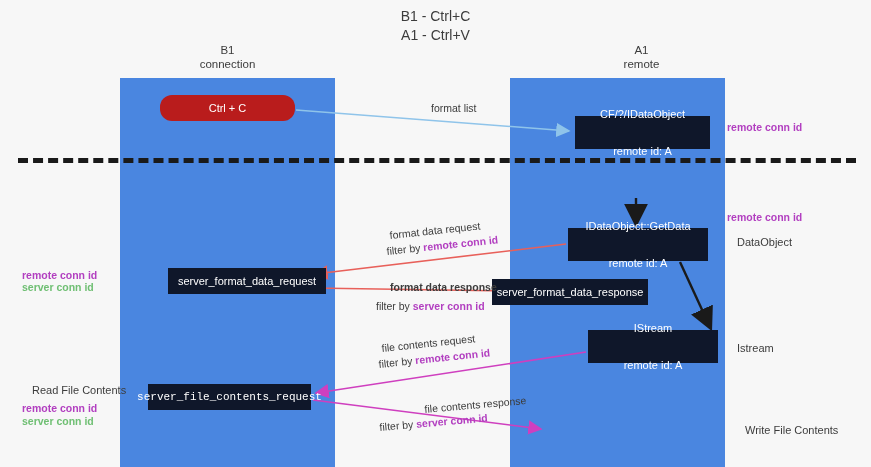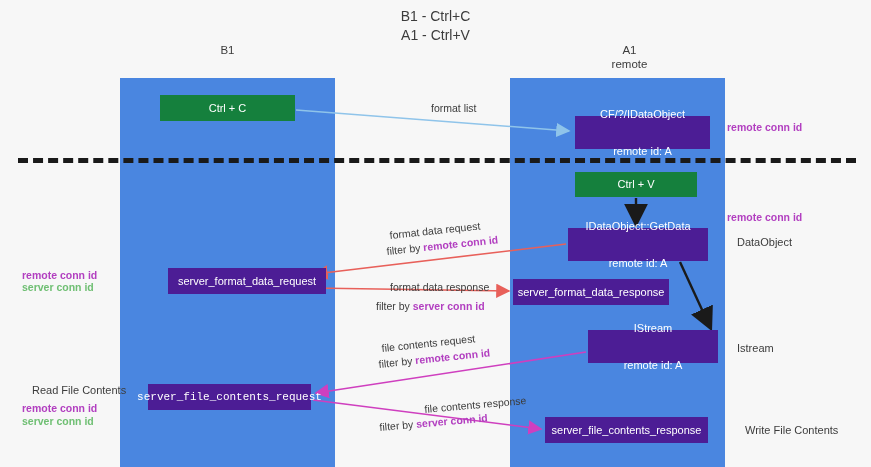--- a/index.html
+++ b/index.html
@@ -17,49 +17,49 @@
   .lane{position:absolute;background:#4a86e0;}
   #lane-b1{left:120px;top:78px;width:215px;height:389px;}
   #lane-a1{left:510px;top:78px;width:215px;height:389px;}
 
   
   .lane-head{
     position:absolute;text-align:center;font-size:11.5px;line-height:13.5px;
     color:#3c3c3c;
   }
   #head-b1{left:150px;top:44px;width:155px;}
-  #head-a1{left:552px;top:44px;width:155px;}
+  #head-a1{left:564px;top:44px;width:155px;}
 
   #title{
     position:absolute;left:0;top:7px;width:871px;text-align:center;
     font-size:14px;line-height:19px;color:#3c3c3c;
   }
 
   
   #divider{
     position:absolute;left:18px;top:158px;width:838px;height:0;
     border-top:5px dashed #1a1a1a;
   }
 
   
   .node{
     position:absolute;box-sizing:border-box;
     display:flex;flex-direction:column;align-items:center;justify-content:center;
     color:#ffffff;font-size:11px;line-height:13px;text-align:center;
   }
-  .node.green{background:#15803d;}
-  .node.orange{background:#4c1d95;gap:24px;}
+  .node.green{background:#b91c1c;border-radius:12px;}
+  .node.orange{background:#0f172a;gap:24px;}
   .node .l2{display:block;}
 
   #n-ctrlc{left:160px;top:95px;width:135px;height:26px;}
   #n-dataobj{left:575px;top:116px;width:135px;height:33px;}
   #n-ctrlv{left:575px;top:172px;width:122px;height:25px;}
   #n-getdata{left:568px;top:228px;width:140px;height:33px;}
   #n-sfdreq{left:168px;top:268px;width:158px;height:26px;}
-  #n-sfdresp{left:513px;top:279px;width:156px;height:26px;}
+  #n-sfdresp{left:492px;top:279px;width:156px;height:26px;}
   #n-istream{left:588px;top:330px;width:130px;height:33px;}
   #n-sfcreq{left:148px;top:384px;width:163px;height:26px;font-family:Liberation Mono, monospace;}
   #n-sfcresp{left:545px;top:417px;width:163px;height:26px;}
 
   
   .anno{position:absolute;font-size:10.5px;line-height:13px;white-space:nowrap;}
   .anno.dark{color:#3c3c3c;padding-left:31px;}
   .anno.purple{color:#b23fc0;font-weight:bold;}
   .anno.green{color:#6fbf73;font-weight:bold;}
   .anno.label{color:#3c3c3c;font-size:11px;padding-left:10px;}
@@ -73,21 +73,21 @@
   #a-readfc{left:22px;top:384px;}
   #a-left-rci-mid{left:22px;top:269px;}
   #a-left-sci-mid{left:22px;top:281px;}
   #a-left-rci-bot{left:22px;top:402px;}
   #a-left-sci-bot{left:22px;top:415px;}
 
   
   .rot{position:absolute;transform-origin:0 0;white-space:nowrap;font-size:10.5px;}
   #a-fdreq{left:389px;top:229px;transform:rotate(-6deg);color:#3c3c3c;}
   #a-fdreq-f{left:386px;top:245px;transform:rotate(-6deg);color:#3c3c3c;}
-  #a-fdresp{left:390px;top:281px;color:#3c3c3c;}
+  #a-fdresp{left:390px;top:281px;color:#3c3c3c;font-weight:bold;}
   #a-fdresp-f{left:376px;top:300px;color:#3c3c3c;}
   #a-fcreq{left:381px;top:342px;transform:rotate(-6deg);color:#3c3c3c;}
   #a-fcreq-f{left:378px;top:358px;transform:rotate(-6deg);color:#3c3c3c;}
   #a-fcresp{left:424px;top:403px;transform:rotate(-5deg);color:#3c3c3c;}
   #a-fcresp-f{left:379px;top:421px;transform:rotate(-5deg);color:#3c3c3c;}
   .inl-purple{color:#b23fc0;font-weight:bold;}
 
   svg#wires{position:absolute;left:0;top:0;width:871px;height:467px;
             pointer-events:none;}
 </style>
@@ -96,20 +96,21 @@
 
 <div id="stage">
 
   <div id="title">
     <div>B1 - Ctrl+C</div>
     <div>A1 - Ctrl+V</div>
   </div>
 
   <div class="lane-head" id="head-b1">
     <div>B1</div>
+    <div>connection</div>
   </div>
   <div class="lane-head" id="head-a1">
     <div>A1</div>
     <div>remote</div>
   </div>
 
   <div class="lane" id="lane-b1"></div>
   <div class="lane" id="lane-a1"></div>
 
   <svg id="wires" viewBox="0 0 871 467">
@@ -147,23 +148,20 @@
 
   <div class="node green" id="n-ctrlc">
     <span>Ctrl + C</span>
   </div>
 
   <div class="node orange" id="n-dataobj">
     <span>CF/?/IDataObject</span>
     <span class="l2">remote id: A</span>
   </div>
 
-  <div class="node green" id="n-ctrlv">
-    <span>Ctrl + V</span>
-  </div>
 
   <div class="node orange" id="n-getdata">
     <span>IDataObject::GetData</span>
     <span class="l2">remote id: A</span>
   </div>
 
   <div class="node orange" id="n-sfdreq">
     <span>server_format_data_request</span>
   </div>
 
@@ -173,23 +171,20 @@
 
   <div class="node orange" id="n-istream">
     <span>IStream</span>
     <span class="l2">remote id: A</span>
   </div>
 
   <div class="node orange" id="n-sfcreq">
     <span>server_file_contents_request</span>
   </div>
 
-  <div class="node orange" id="n-sfcresp">
-    <span>server_file_contents_response</span>
-  </div>
 
   <div class="anno dark" id="a-formatlist">format list</div>
 
   <div class="rot" id="a-fdreq">format data request</div>
   <div class="rot" id="a-fdreq-f">
     <span>filter by </span><span class="inl-purple">remote conn id</span>
   </div>
 
   <div class="rot" id="a-fdresp">format data response</div>
   <div class="rot" id="a-fdresp-f">

